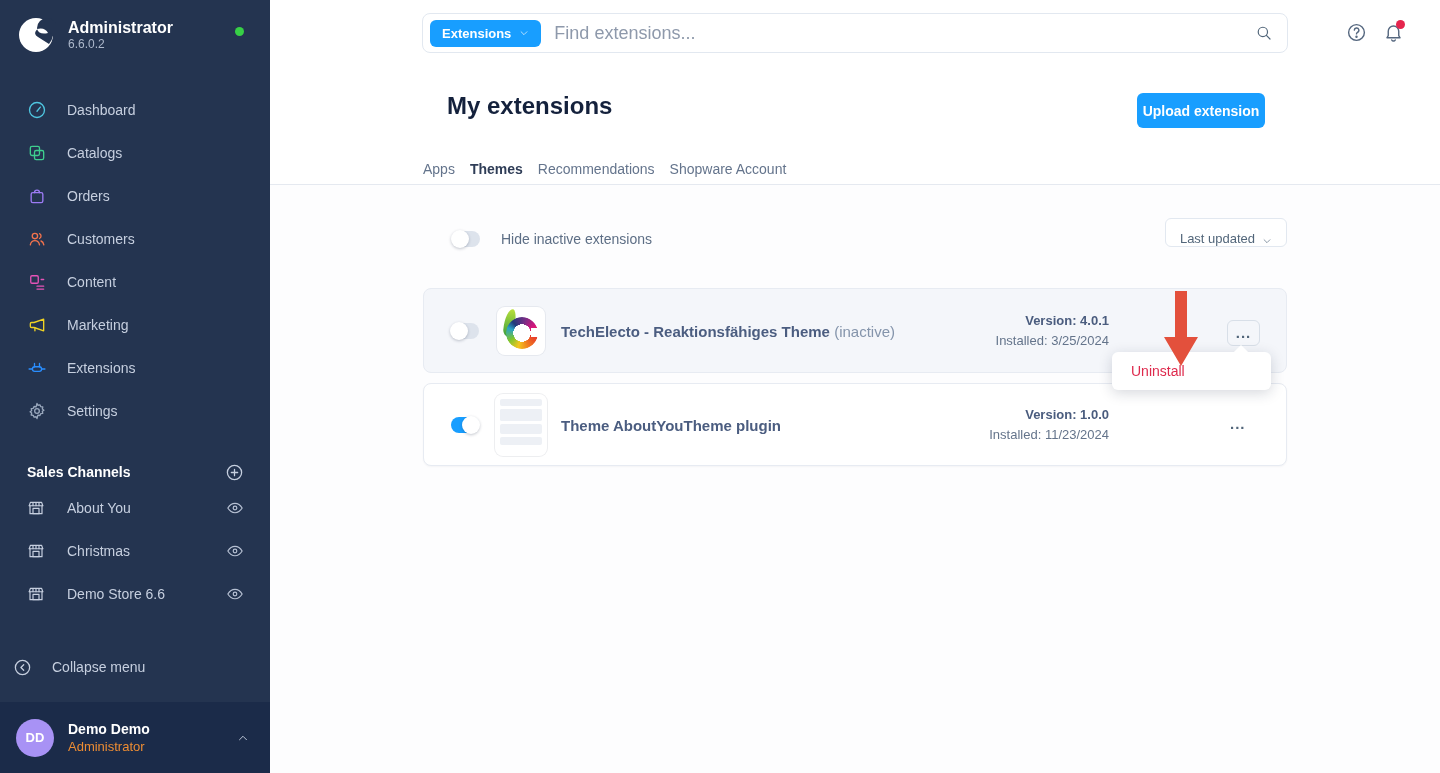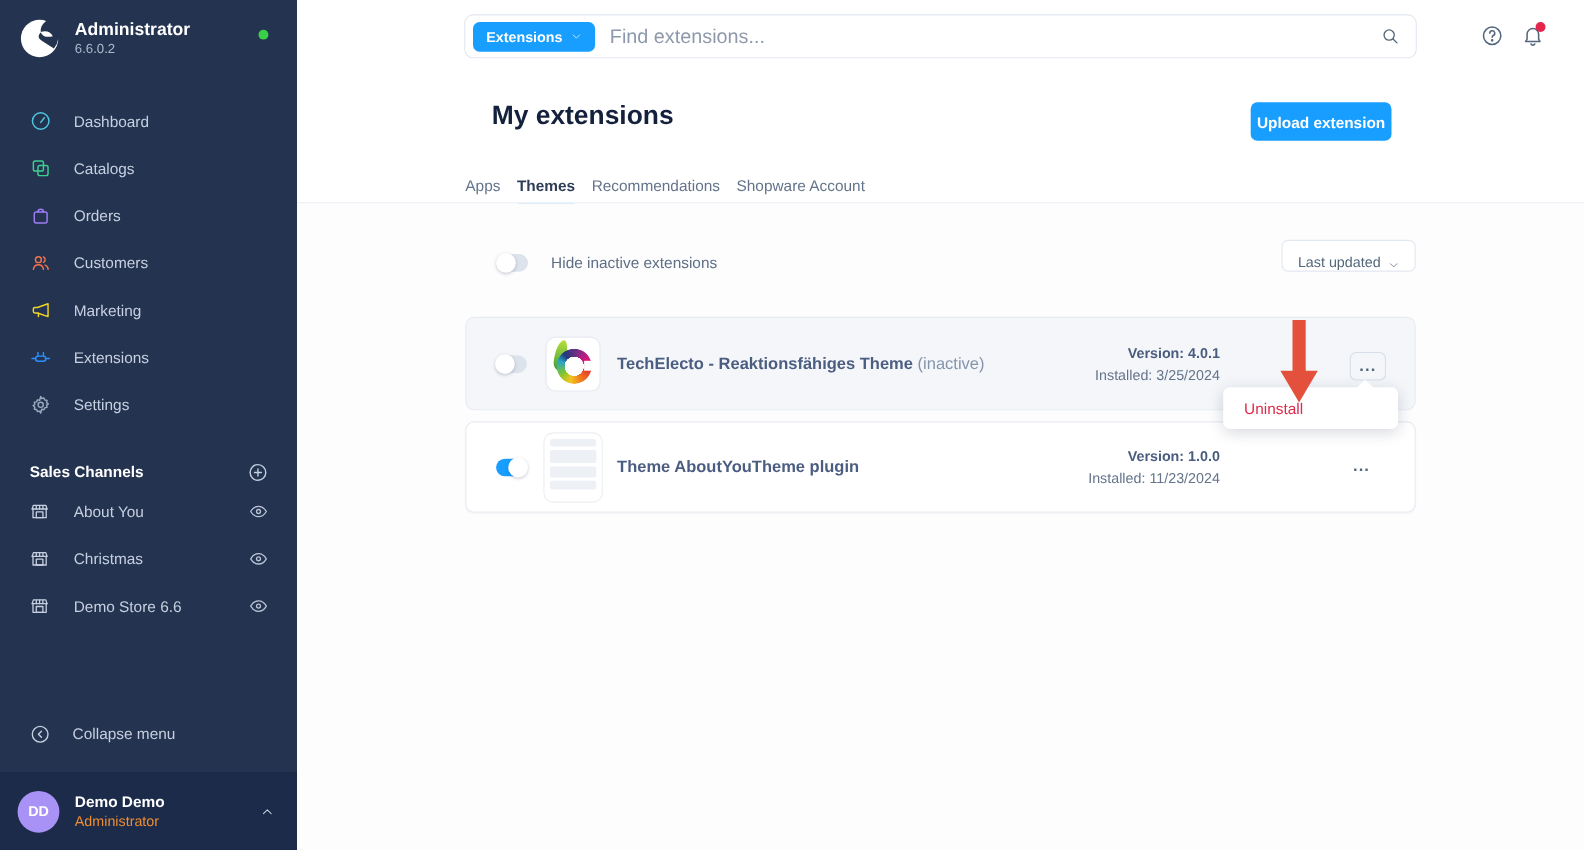--- a/index.html
+++ b/index.html
@@ -24,21 +24,21 @@
   .c-extensions { color:#2a8eff; } .c-settings { color:#9aa8bd; } .c-plain { color:#c6cfdf; }
 
   .sc-header { display:flex; align-items:center; justify-content:space-between; padding:0 26px 0 27px; margin-top:26px; height:28px; }
   .sc-title { color:#fff; font-weight:bold; font-size:14px; }
   .sc-plus { width:19px; height:19px; color:#c6cfdf; cursor:pointer; }
   .sc-item { display:flex; align-items:center; height:43px; padding:0 26px 0 27px; font-size:14px; color:#c6cfdf; cursor:pointer; }
   .sc-item .ic { width:18px; height:18px; flex:0 0 18px; margin-right:22px; }
   .sc-item .sc-label { flex:1; }
   .sc-eye { width:18px; height:18px; color:#b7c1d3; cursor:pointer; }
 
-  .collapse-item { position:absolute; left:0; bottom:83px; width:270px; display:flex; align-items:center; gap:20px; height:46px; padding:0 27px; font-size:14px; color:#c6cfdf; cursor:pointer; }
+  .collapse-item { position:absolute; left:0; bottom:83px; width:270px; display:flex; align-items:center; gap:20px; height:46px; padding:0 13px; font-size:14px; color:#c6cfdf; cursor:pointer; }
   .collapse-item .ic { width:19px; height:19px; }
 
   .user-footer { position:absolute; left:0; bottom:0; width:270px; height:71px; background:#1b2b49; display:flex; align-items:center; padding:0 20px 0 16px; gap:14px; cursor:pointer; }
   .avatar { width:38px; height:38px; border-radius:50%; background:#a892f5; color:#fff; font-weight:bold; font-size:13px; display:flex; align-items:center; justify-content:center; }
   .user-meta { flex:1; }
   .user-name { color:#fff; font-weight:bold; font-size:14px; line-height:18px; }
   .user-role { color:#ee8d33; font-size:13px; line-height:17px; }
   .user-chevron { width:14px; height:14px; color:#c6cfdf; }
 
   
@@ -163,20 +163,31 @@
           <svg class="sline" viewBox="0 0 24 24">
               <circle cx="9.5" cy="8.5" r="3.2"></circle>
               <path d="M4 19c.6-3.4 2.7-5 5.5-5s4.9 1.6 5.5 5"></path>
               <path d="M15 5.6a3.2 3.2 0 0 1 0 5.8"></path>
               <path d="M16.8 14.4c1.9.7 3 2.2 3.4 4.6"></path>
             </svg>
         </span>
         <span>Customers</span>
       </div>
       <div class="nav-item">
+        <span class="ic c-content">
+          <svg class="sline" viewBox="0 0 24 24">
+              <rect x="4.5" y="4.5" width="9" height="9" rx="1.5"></rect>
+              <path d="M17 9 h3"></path>
+              <path d="M12 17 h8"></path>
+              <path d="M12 20.5 h8"></path>
+            </svg>
+        </span>
+        <span>Content</span>
+      </div>
+      <div class="nav-item">
         <span class="ic c-marketing">
           <svg class="sline" viewBox="0 0 24 24">
               <path d="M20 5 L8.5 9 H5.5 A1.5 1.5 0 0 0 4 10.5 v3 A1.5 1.5 0 0 0 5.5 15 h3 L20 19 Z"></path>
               <path d="M9.5 15.3 v3.7"></path>
             </svg>
         </span>
         <span>Marketing</span>
       </div>
       <div class="nav-item">
         <span class="ic c-extensions">

